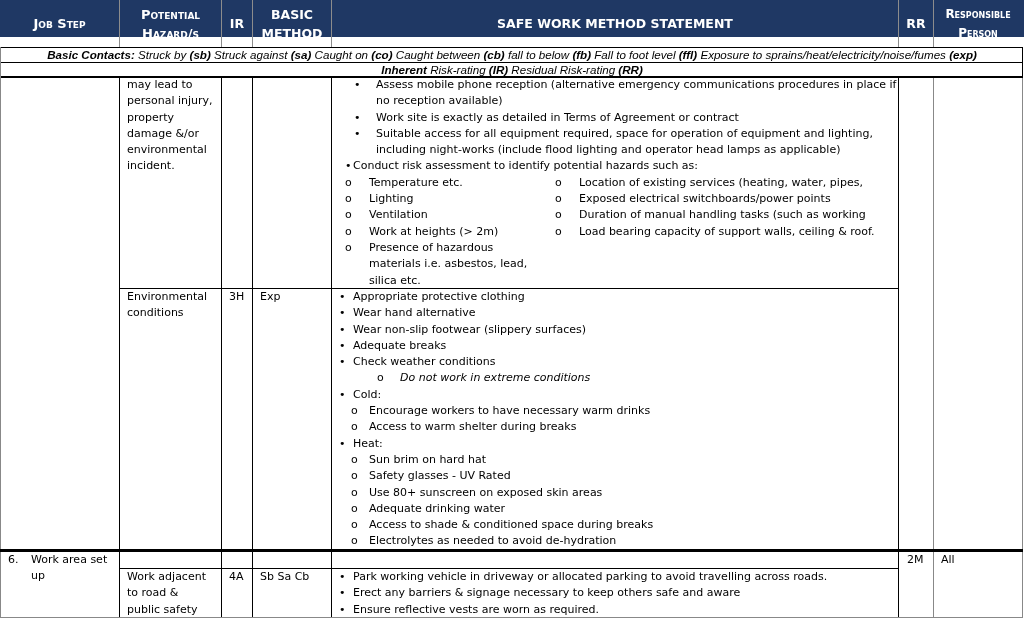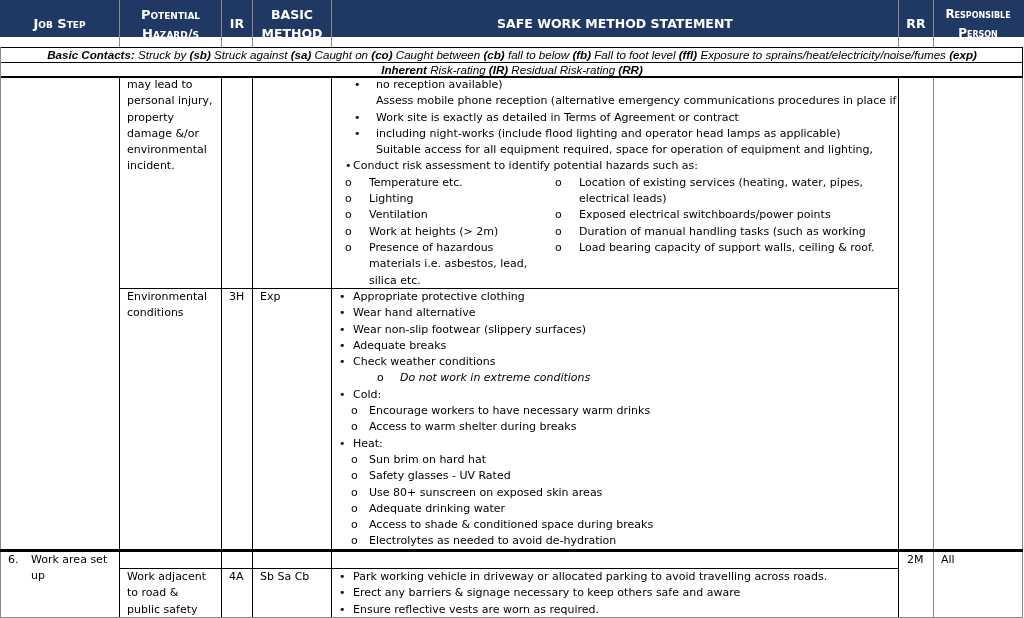--- a/index.html
+++ b/index.html
@@ -82,31 +82,31 @@
     <div>personal injury,</div>
     <div>property</div>
     <div>damage &amp;/or</div>
     <div>environmental</div>
     <div>incident.</div>
   </div>
 <div class="cell" style="left:332px;top:77px;width:566px;">
   <div id="cont-indented">
       <div class="li" style="padding-left: 44px;">
         <span class="m" style="left: 22px;">•</span>
+        <div>Assess mobile phone reception (alternative emergency communications procedures in place if</div>
         <div>no reception available)</div>
-        <div>Assess mobile phone reception (alternative emergency communications procedures in place if</div>
       </div>
       <div class="li" style="padding-left: 44px;">
         <span class="m" style="left: 22px;">•</span>
         <div>Work site is exactly as detailed in Terms of Agreement or contract</div>
       </div>
       <div class="li" style="padding-left: 44px;">
         <span class="m" style="left: 22px;">•</span>
+        <div>Suitable access for all equipment required, space for operation of equipment and lighting,</div>
         <div>including night-works (include flood lighting and operator head lamps as applicable)</div>
-        <div>Suitable access for all equipment required, space for operation of equipment and lighting,</div>
       </div>
     </div>
   <div class="li" style="padding-left:21px;">
     <span class="m" style="left:13px;">•</span>
     <span>Conduct risk assessment to identify potential hazards such as:</span>
   </div>
   <div style="position:relative;height:115px;">
     <div id="haz-left" style="position:absolute;left:0;top:0;width:220px;">
         <div class="li" style="padding-left: 37px;">
           <span class="m" style="left: 13px;">o</span>
@@ -128,21 +128,20 @@
           <span class="m" style="left: 13px;">o</span>
           <div>Presence of hazardous</div>
           <div>materials i.e. asbestos, lead,</div>
           <div>silica etc.</div>
         </div>
       </div>
     <div id="haz-right" style="position:absolute;left:220px;top:0;width:346px;">
         <div class="li" style="padding-left: 27px;">
           <span class="m" style="left: 3px;">o</span>
           <div>Location of existing services (heating, water, pipes,</div>
-          <div>electrical leads)</div>
         </div>
         <div class="li" style="padding-left: 27px;">
           <span class="m" style="left: 3px;">o</span>
           <div>Exposed electrical switchboards/power points</div>
         </div>
         <div class="li" style="padding-left: 27px;">
           <span class="m" style="left: 3px;">o</span>
           <div>Duration of manual handling tasks (such as working</div>
         </div>
         <div class="li" style="padding-left: 27px;">

